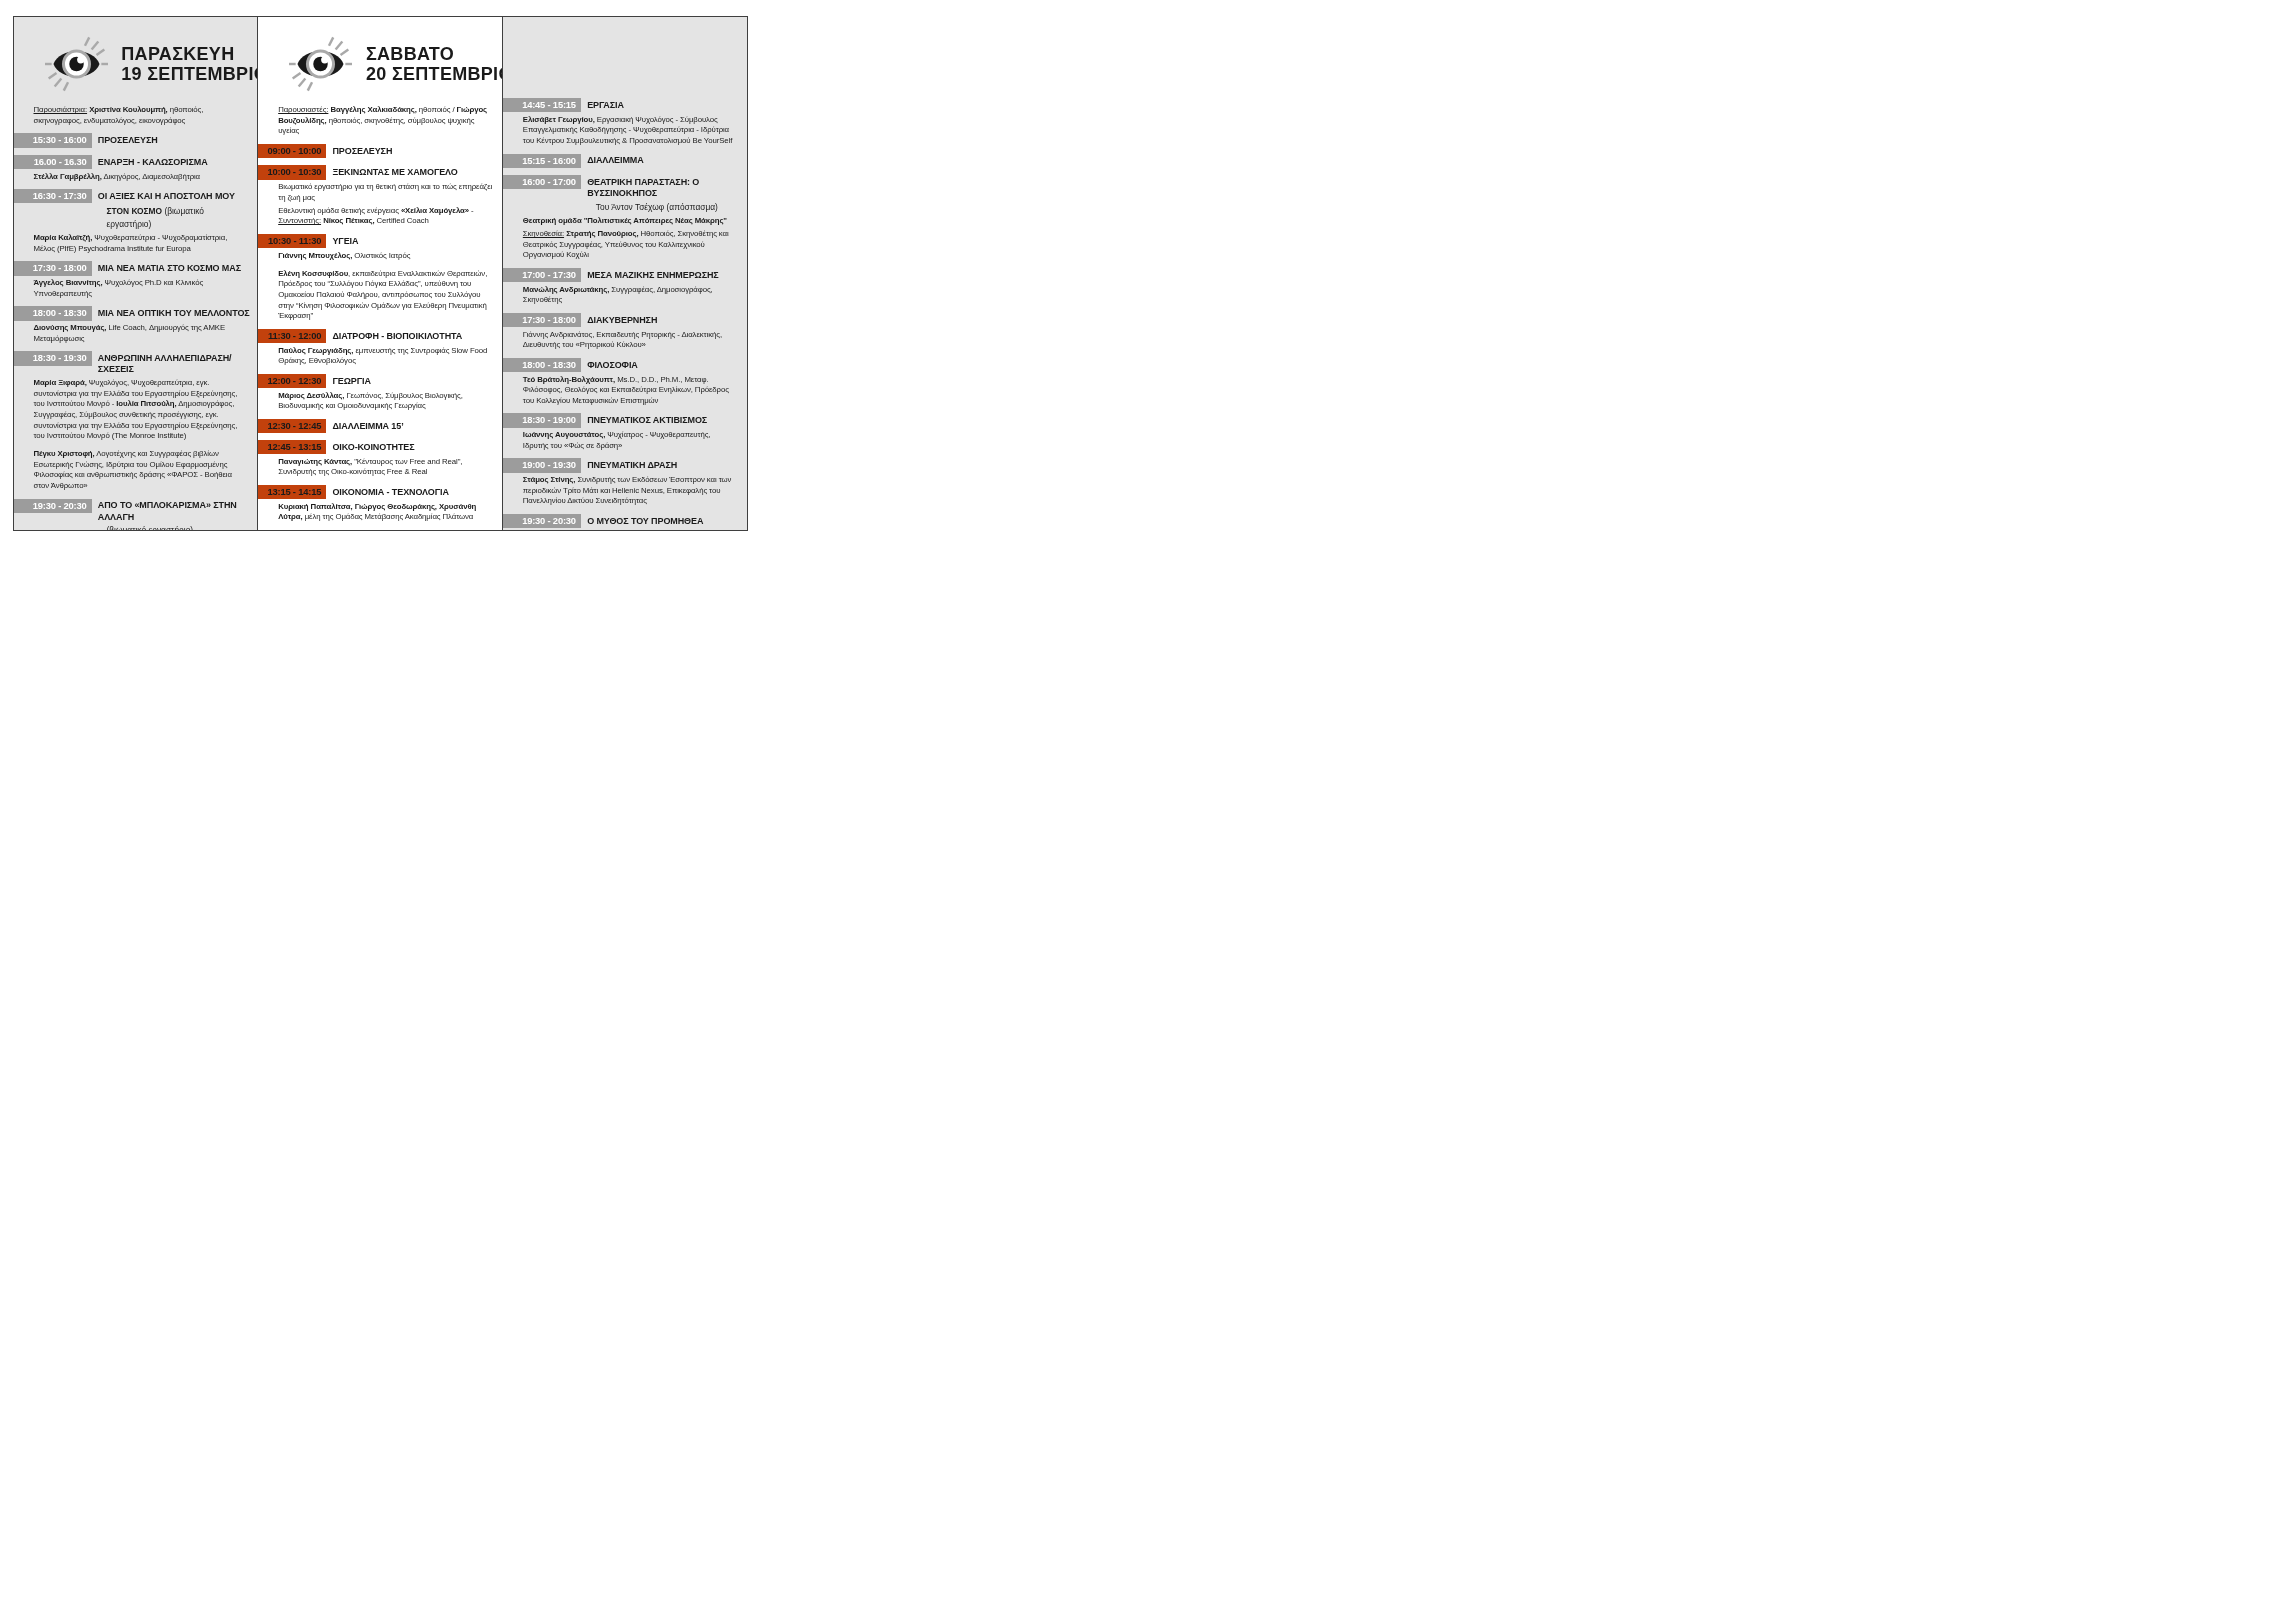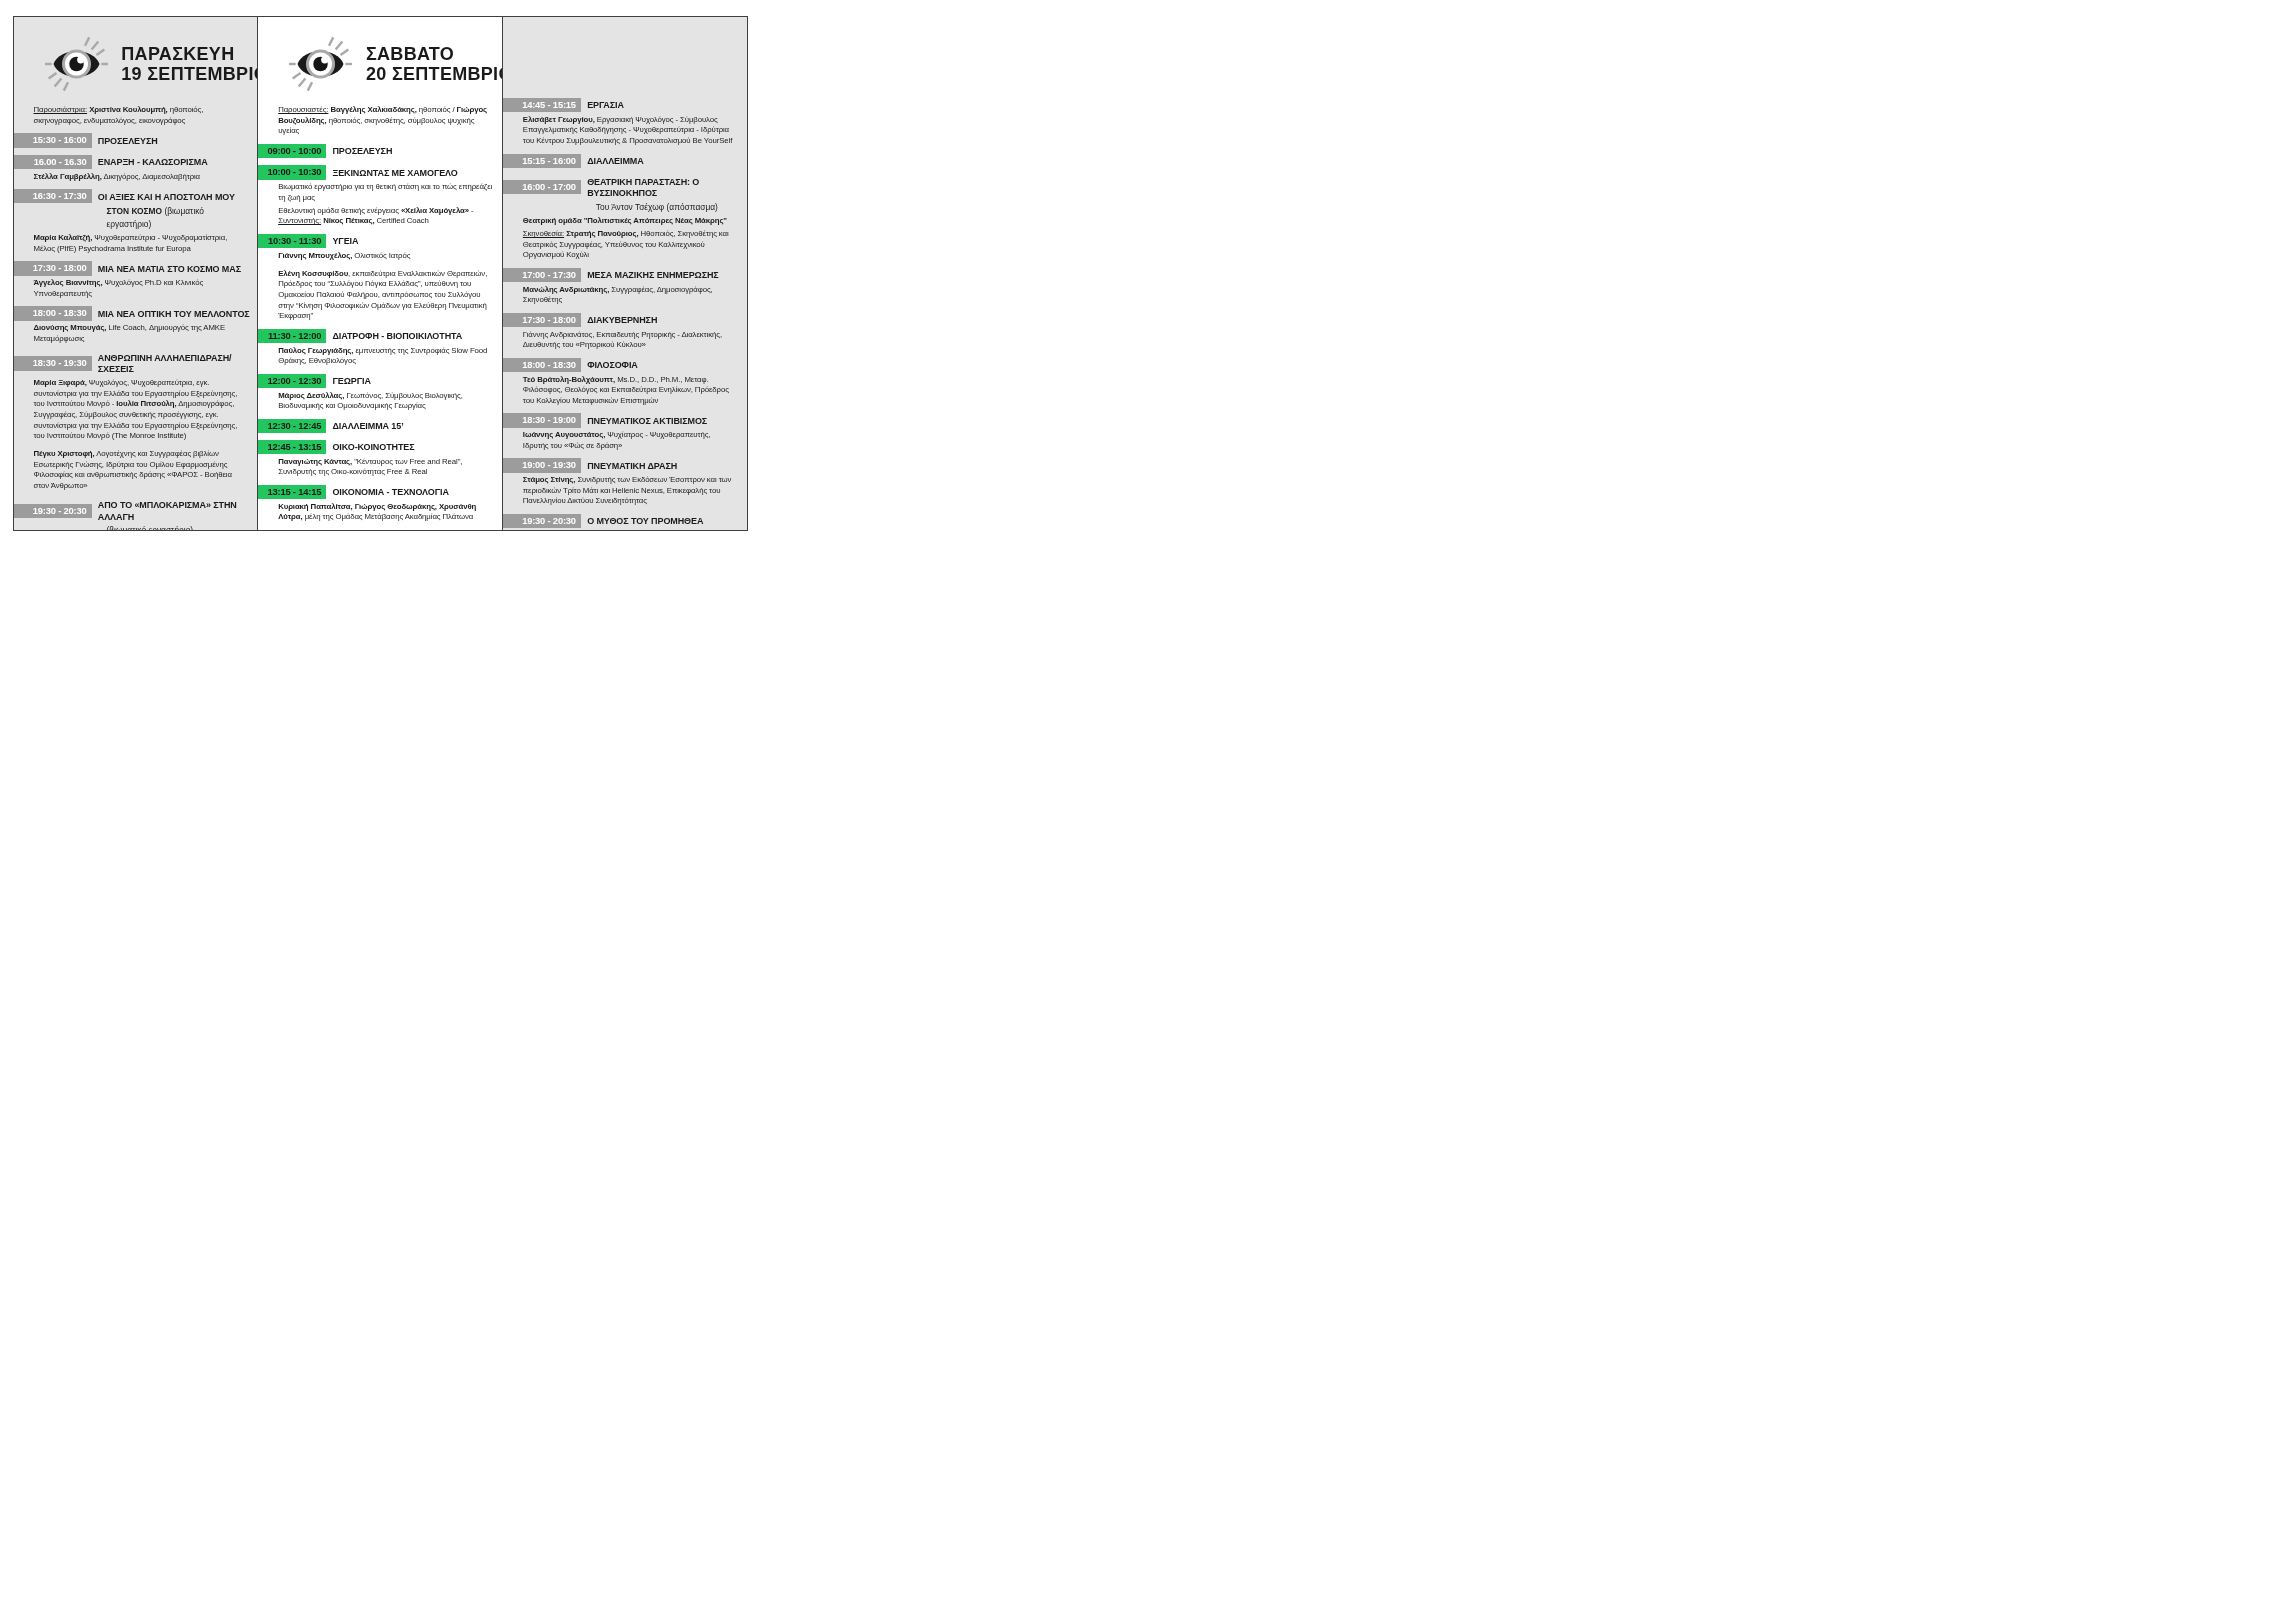--- a/index.html
+++ b/index.html
@@ -13,24 +13,24 @@
 
   .day-header{display:flex;align-items:center;gap:13.8px;padding:17.5px 5px 0 31px;}
   .eye{flex:0 0 auto;}
   .day-title{font-weight:700;font-size:18px;line-height:1.12;letter-spacing:0.3px;white-space:nowrap;}
 
   .intro{margin:12.5px 8.8px 0 20px;font-size:7.8px;line-height:10.6px;letter-spacing:-0.1px;}
   .items{margin-top:3.8px;}
   .pad-top .items{padding-top:70px;}
   .item{margin-top:6.9px;}
   .item.standalone{margin-top:7.5px;}
-  .row{display:flex;align-items:center;}
+  .row{display:flex;align-items:flex-start;}
   .chip{height:14.4px;line-height:14.4px;font-weight:700;font-size:9.4px;letter-spacing:-0.2px;text-align:right;box-sizing:border-box;padding-right:5px;flex:0 0 auto;}
   .chip.dark{width:78px;background:#9c9c9c;color:#ffffff;}
-  .chip.light{width:68px;background:#22c55e;color:#1a1a1a;}
+  .chip.light{width:68px;background:#c2410c;color:#1a1a1a;}
   .tw{flex:1;min-width:0;}
   .ttl{font-weight:700;font-size:9px;line-height:11.3px;letter-spacing:-0.1px;padding:1.9px 7.5px 0 6.3px;}
   .ttl2{font-size:8.4px;line-height:13px;margin:1.3px 8.8px 0 93px;font-weight:400;}
   .para{margin:2.5px 8.8px 0 20px;font-size:7.8px;line-height:10.6px;letter-spacing:-0.1px;}
   .item .para:first-of-type{margin-top:2.5px;}
   .b{font-weight:700;margin-top:20px;}
   .u{text-decoration:underline;}
 </style>
 </head>
 <body>

